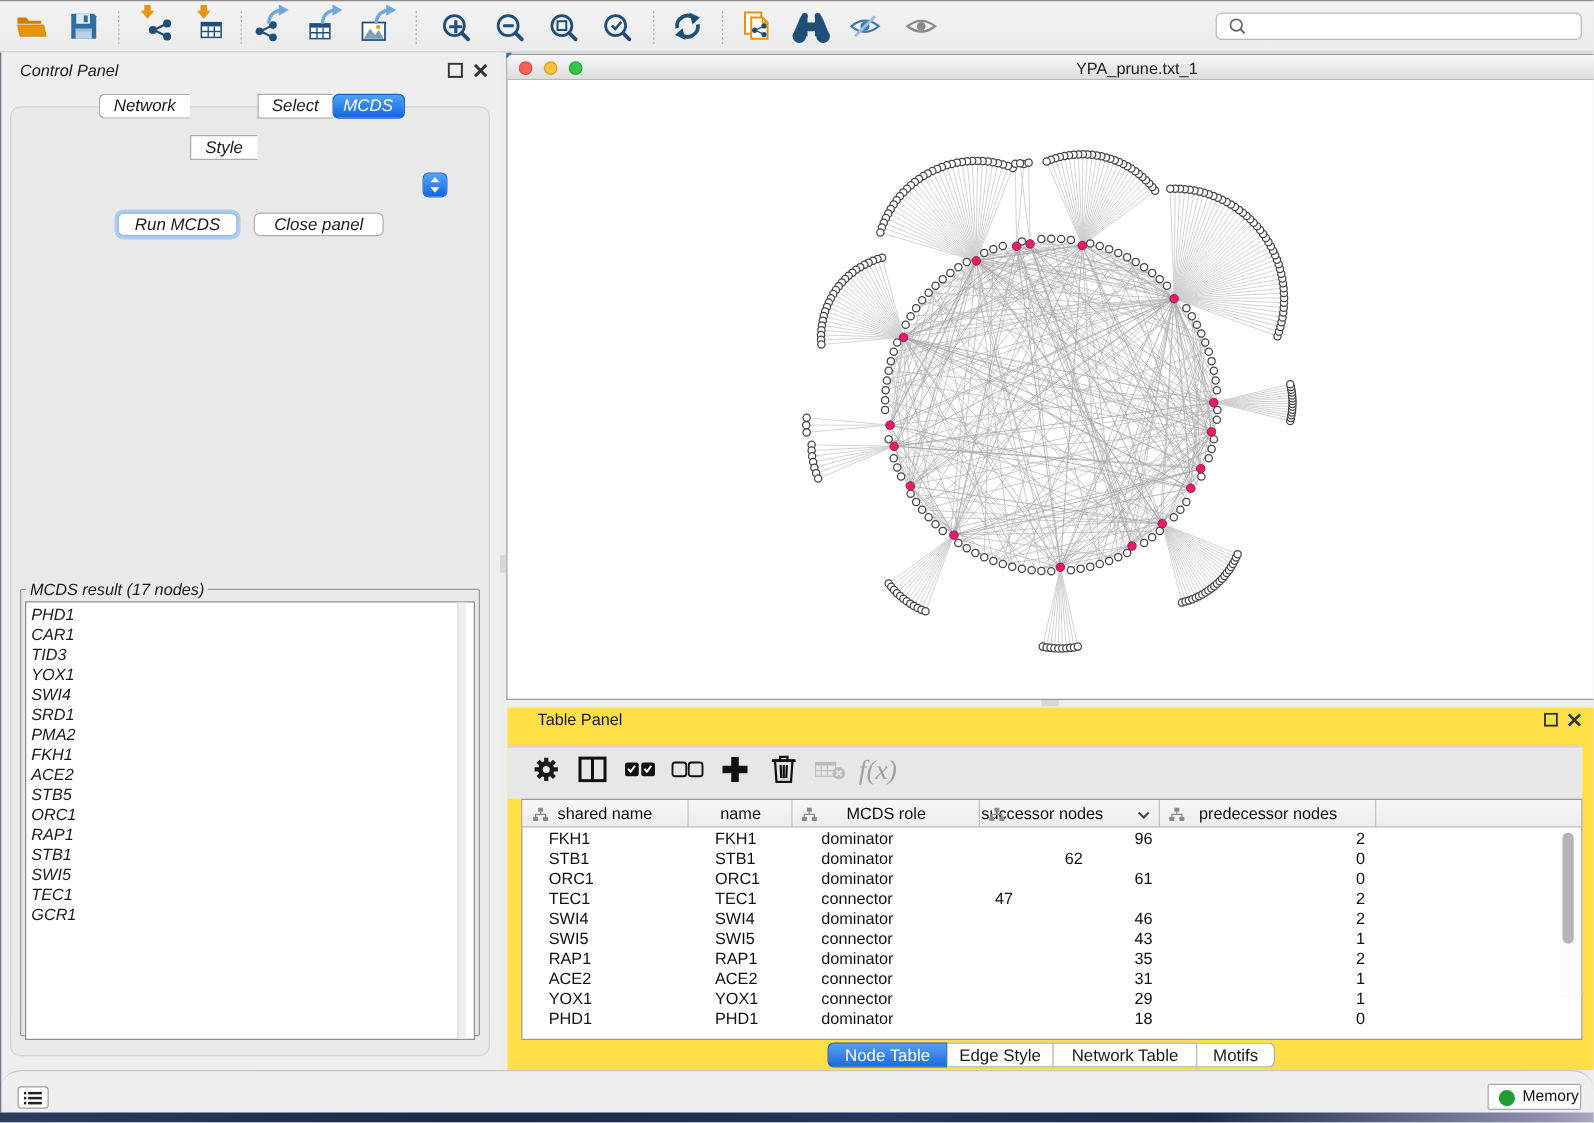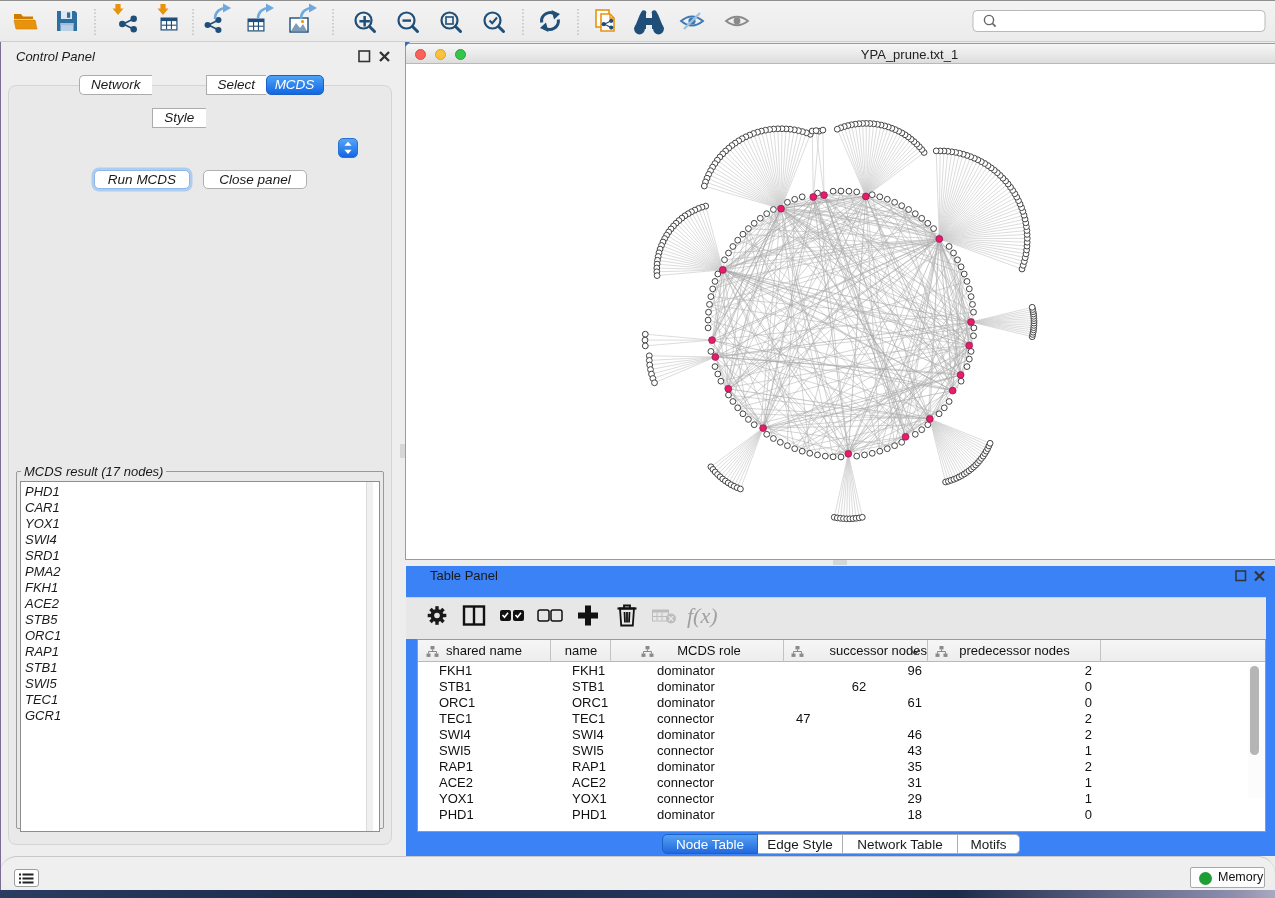--- a/index.html
+++ b/index.html
@@ -148,20 +148,21 @@
       <path d="M6,13 L10,17.5 L14,13 Z" fill="#fff"></path>
     </svg>
     <div class="abs" style="left:94px;top:128px;width:96px;height:19px;background:#fff;border:1px solid #8cb8e8;border-radius:5px;box-shadow:0 0 0 2.5px #aecdf0;font-size:13.5px;text-align:center;line-height:17px;">Run MCDS</div>
     <div class="abs" style="left:203px;top:128px;width:104px;height:19px;background:#fff;border:1px solid #b0b0b0;border-radius:5px;font-size:13.5px;text-align:center;line-height:17px;">Close panel</div>
     <fieldset class="abs" style="left:16px;top:422px;width:368px;height:365px;border:1px solid #9a9a9a;border-radius:2px;background:#e9e9e9;">
       <legend style="margin-left:4px;padding:0 3px;font-size:13px;">MCDS result (17 nodes)</legend>
     </fieldset>
     <div class="abs" style="left:20px;top:439px;width:360px;height:351px;background:#fff;border:1px solid #8e8e8e;font-size:13px;padding:2px 0 0 4px;">
       <div style="height:16px;line-height:16px;">PHD1</div>
       <div style="height:16px;line-height:16px;">CAR1</div>
+      <div style="height:16px;line-height:16px;">TID3</div>
       <div style="height:16px;line-height:16px;">YOX1</div>
       <div style="height:16px;line-height:16px;">SWI4</div>
       <div style="height:16px;line-height:16px;">SRD1</div>
       <div style="height:16px;line-height:16px;">PMA2</div>
       <div style="height:16px;line-height:16px;">FKH1</div>
       <div style="height:16px;line-height:16px;">ACE2</div>
       <div style="height:16px;line-height:16px;">STB5</div>
       <div style="height:16px;line-height:16px;">ORC1</div>
       <div style="height:16px;line-height:16px;">RAP1</div>
       <div style="height:16px;line-height:16px;">STB1</div>
@@ -488,21 +489,21 @@
       <circle cx="929.8" cy="418.9" r="3.4"></circle>
       <circle cx="905.6" cy="436.8" r="3.4"></circle>
       <circle cx="848.3" cy="453.8" r="3.4"></circle>
       <circle cx="763.1" cy="428.1" r="3.4"></circle>
       <circle cx="728.3" cy="388.8" r="3.4"></circle>
       <circle cx="715.3" cy="357.0" r="3.4"></circle>
       <circle cx="712.0" cy="340.1" r="3.4"></circle>
       <circle cx="722.8" cy="269.9" r="3.4"></circle>
     </g>
   </svg>
-<div class="abs" style="left:406px;top:566px;width:869px;height:290px;background:#3b82f6;">
+<div class="abs" style="left:406px;top:566px;width:869px;height:290px;background:#fde047;">
     <div class="abs" style="left:24px;top:2px;font-size:13px;">Table Panel</div>
     <svg class="abs" style="left:829px;top:4px" width="36" height="14" viewBox="0 0 36 14">
       <rect x="1" y="1" width="9.5" height="9.5" fill="none" stroke="#333" stroke-width="1.5"></rect>
       <path d="M20,1.5 L29,10.5 M29,1.5 L20,10.5" stroke="#333" stroke-width="2.2"></path>
     </svg>
     <div class="abs" style="left:0;top:31px;width:860px;height:42px;background:#e7e7e7;border-top:1px solid #d0d0d0;"></div>
     <svg class="abs" style="left:0;top:31px" width="350" height="42" viewBox="0 0 350 42">
       <g transform="translate(31,18.5)" fill="#1a1a1a">
         <circle r="6.5"></circle>
         <circle r="2.8" fill="#e7e7e7"></circle>
@@ -551,29 +552,29 @@
     </svg>
     <div class="abs" style="left:11px;top:73px;width:849px;height:193px;background:#fff;border:1px solid #999;"></div>
     <div class="abs" style="left:12px;top:74px;width:847px;height:22px;background:linear-gradient(#f6f6f6,#ededed);border-bottom:1px solid #b9b9b9;"></div>
     <div class="abs" style="left:12px;top:74px;width:133px;height:22px;border-right:1px solid #c3c3c3;font-size:13px;text-align:center;line-height:22px;color:#111;">shared name</div>
     <svg class="abs" style="left:20px;top:80px" width="13" height="11" viewBox="0 0 13 11">
       <rect x="4.5" y="0" width="4" height="3.4" fill="#8a8a8a"></rect>
       <path d="M6.5,3.4 L6.5,5.5 M2.5,7.5 L2.5,5.5 L10.5,5.5 L10.5,7.5" stroke="#8a8a8a" fill="none"></path>
       <rect x="0.5" y="7.5" width="4" height="3.4" fill="#8a8a8a"></rect>
       <rect x="8.5" y="7.5" width="4" height="3.4" fill="#8a8a8a"></rect>
     </svg>
-    <div class="abs" style="left:146px;top:74px;width:59px;height:22px;border-right:1px solid #c3c3c3;font-size:13px;text-align:center;line-height:22px;color:#111;">name</div>
+    <div class="abs" style="left:146px;top:74px;width:82px;height:22px;border-right:1px solid #c3c3c3;font-size:13px;text-align:center;line-height:22px;color:#111;">name</div>
     <div class="abs" style="left:229px;top:74px;width:149px;height:22px;border-right:1px solid #c3c3c3;font-size:13px;text-align:center;line-height:22px;color:#111;">MCDS role</div>
     <svg class="abs" style="left:235px;top:80px" width="13" height="11" viewBox="0 0 13 11">
       <rect x="4.5" y="0" width="4" height="3.4" fill="#8a8a8a"></rect>
       <path d="M6.5,3.4 L6.5,5.5 M2.5,7.5 L2.5,5.5 L10.5,5.5 L10.5,7.5" stroke="#8a8a8a" fill="none"></path>
       <rect x="0.5" y="7.5" width="4" height="3.4" fill="#8a8a8a"></rect>
       <rect x="8.5" y="7.5" width="4" height="3.4" fill="#8a8a8a"></rect>
     </svg>
-    <div class="abs" style="left:379px;top:74px;width:143px;height:22px;border-right:1px solid #c3c3c3;font-size:13px;text-align:right;line-height:22px;color:#111;">successor nodes</div>
+    <div class="abs" style="left:379px;top:74px;width:143px;height:22px;border-right:1px solid #c3c3c3;font-size:13px;text-align:left;line-height:22px;color:#111;">successor nodes</div>
     <svg class="abs" style="left:385px;top:80px" width="13" height="11" viewBox="0 0 13 11">
       <rect x="4.5" y="0" width="4" height="3.4" fill="#8a8a8a"></rect>
       <path d="M6.5,3.4 L6.5,5.5 M2.5,7.5 L2.5,5.5 L10.5,5.5 L10.5,7.5" stroke="#8a8a8a" fill="none"></path>
       <rect x="0.5" y="7.5" width="4" height="3.4" fill="#8a8a8a"></rect>
       <rect x="8.5" y="7.5" width="4" height="3.4" fill="#8a8a8a"></rect>
     </svg>
     <div class="abs" style="left:523px;top:74px;width:172px;height:22px;border-right:1px solid #c3c3c3;font-size:13px;text-align:center;line-height:22px;color:#111;">predecessor nodes</div>
     <svg class="abs" style="left:529px;top:80px" width="13" height="11" viewBox="0 0 13 11">
       <rect x="4.5" y="0" width="4" height="3.4" fill="#8a8a8a"></rect>
       <path d="M6.5,3.4 L6.5,5.5 M2.5,7.5 L2.5,5.5 L10.5,5.5 L10.5,7.5" stroke="#8a8a8a" fill="none"></path>

